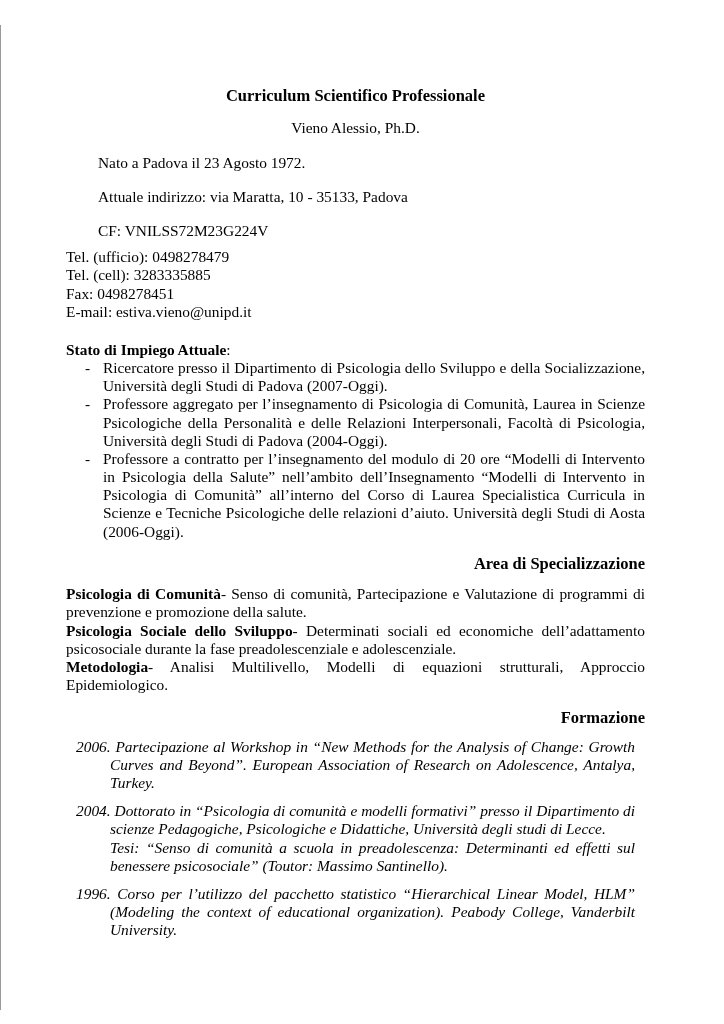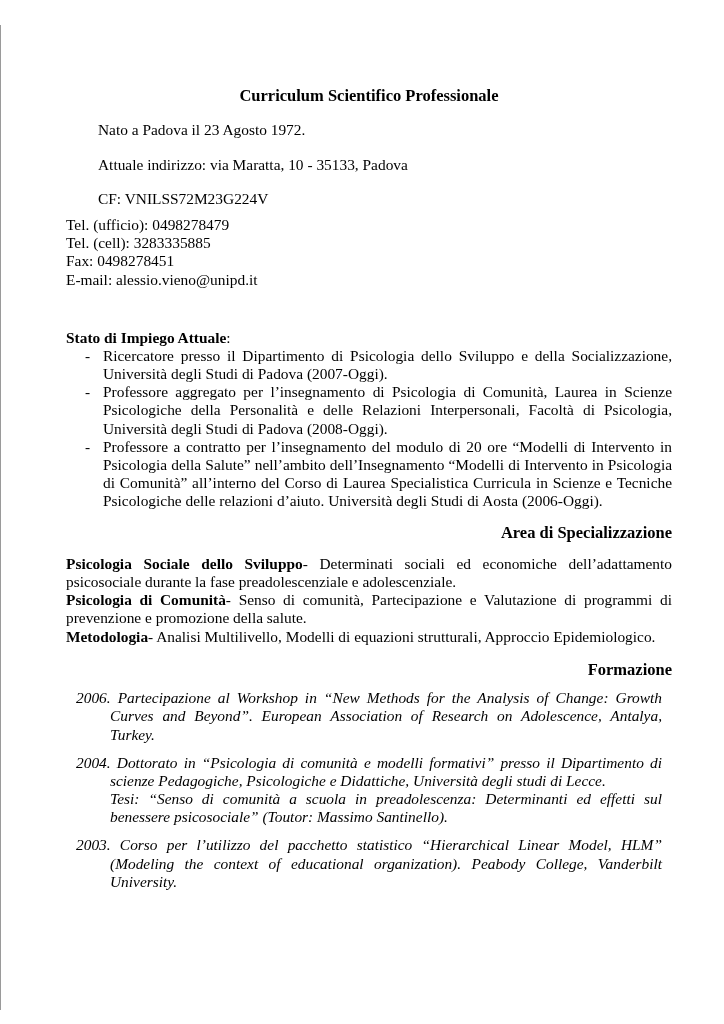--- a/index.html
+++ b/index.html
@@ -14,38 +14,38 @@
   }
   .scan-edge {
     position: absolute;
     left: 0;
     top: 25px;
     width: 1px;
     height: 985px;
     background: #9a9a9a;
   }
   .page {
-    padding: 86px 52px 0 66px;
+    padding: 86px 79px 0 66px;
     font-size: 15.4px;
     line-height: 1.18;
   }
   .doc-title {
     text-align: center;
     font-weight: bold;
     font-size: 16.5px;
     margin-bottom: 14px;
   }
   .doc-subtitle {
     text-align: center;
     margin-bottom: 15px;
   }
   .pline { margin-top: 16px; margin-left: 32px; }
   .contact-block { margin-top: 8px; }
   .contact-block div { margin: 0; }
-  .section-emp { margin-top: 40px; }
+  .section-emp { margin-top: 20px; }
   .emp-heading { font-weight: normal; }
   .emp-heading b { font-weight: bold; }
   .emp-list { }
   .emp-item {
     display: flex;
     margin-left: 19px;
   }
   .emp-dash {
     width: 18px;
     flex: 0 0 18px;
@@ -83,66 +83,67 @@
   }
 </style>
 </head>
 <body>
 
 <div class="scan-edge"></div>
 
 <div class="page">
 
   <div class="doc-title">Curriculum Scientifico Professionale</div>
+  <div class="doc-subtitle">Vieno Alessio, Ph.D.</div>
 
   <div class="pline">Nato a Padova il 23 Agosto 1972.</div>
   <div class="pline">Attuale indirizzo: via Maratta, 10 - 35133, Padova</div>
   <div class="pline">CF: VNILSS72M23G224V</div>
 
   <div class="contact-block">
     <div>Tel. (ufficio): 0498278479</div>
     <div>Tel. (cell): 3283335885</div>
     <div>Fax: 0498278451</div>
-    <div>E-mail: alessio.vieno@unipd.it</div>
+    <div>E-mail: estiva.vieno@unipd.it</div>
   </div>
 
   <div class="section-emp">
     <div class="emp-heading"><b>Stato di Impiego Attuale</b><span>:</span></div>
     <div class="emp-list">
       <div class="emp-item">
         <span class="emp-dash">-</span>
         <div class="emp-text">Ricercatore presso il Dipartimento di Psicologia dello Sviluppo e della Socializzazione, Università degli Studi di Padova (2007-Oggi).</div>
       </div>
       <div class="emp-item">
         <span class="emp-dash">-</span>
-        <div class="emp-text">Professore aggregato per l’insegnamento di Psicologia di Comunità, Laurea in Scienze Psicologiche della Personalità e delle Relazioni Interpersonali, Facoltà di Psicologia, Università degli Studi di Padova (2008-Oggi).</div>
+        <div class="emp-text">Professore aggregato per l’insegnamento di Psicologia di Comunità, Laurea in Scienze Psicologiche della Personalità e delle Relazioni Interpersonali, Facoltà di Psicologia, Università degli Studi di Padova (2004-Oggi).</div>
       </div>
       <div class="emp-item">
         <span class="emp-dash">-</span>
         <div class="emp-text">Professore a contratto per l’insegnamento del modulo di 20 ore “Modelli di Intervento in Psicologia della Salute” nell’ambito dell’Insegnamento “Modelli di Intervento in Psicologia di Comunità” all’interno del Corso di Laurea Specialistica Curricula in Scienze e Tecniche Psicologiche delle relazioni d’aiuto. Università degli Studi di Aosta (2006-Oggi).</div>
       </div>
     </div>
   </div>
 
   <div class="center-heading">Area di Specializzazione</div>
 
   <div class="spec-block">
+    <p><b>Psicologia di Comunità</b><span>- Senso di comunità, Partecipazione e Valutazione di programmi di prevenzione e promozione della salute.</span></p>
     <p><b>Psicologia Sociale dello Sviluppo</b><span>- Determinati sociali ed economiche dell’adattamento psicosociale durante la fase preadolescenziale e adolescenziale.</span></p>
-    <p><b>Psicologia di Comunità</b><span>- Senso di comunità, Partecipazione e Valutazione di programmi di prevenzione e promozione della salute.</span></p>
     <p><b>Metodologia</b><span>- Analisi Multilivello, Modelli di equazioni strutturali, Approccio Epidemiologico.</span></p>
   </div>
 
   <div class="center-heading heading-formazione">Formazione</div>
 
   <div class="edu-block">
     <div class="edu-item">
       <span>2006. Partecipazione al Workshop in “New Methods for the Analysis of Change: Growth Curves and Beyond”. European Association of Research on Adolescence, Antalya, Turkey.</span>
     </div>
     <div class="edu-item">
       <span>2004. Dottorato in “Psicologia di comunità e modelli formativi” presso il Dipartimento di scienze Pedagogiche, Psicologiche e Didattiche, Università degli studi di Lecce.</span>
       <div class="edu-note">Tesi: “Senso di comunità a scuola in preadolescenza: Determinanti ed effetti sul benessere psicosociale” (Toutor: Massimo Santinello).</div>
     </div>
     <div class="edu-item">
-      <span>2003. Corso per l’utilizzo del pacchetto statistico “Hierarchical Linear Model, HLM” (Modeling the context of educational organization). Peabody College, Vanderbilt University.</span>
+      <span>1996. Corso per l’utilizzo del pacchetto statistico “Hierarchical Linear Model, HLM” (Modeling the context of educational organization). Peabody College, Vanderbilt University.</span>
     </div>
   </div>
 
 </div>
 
 </body></html>

